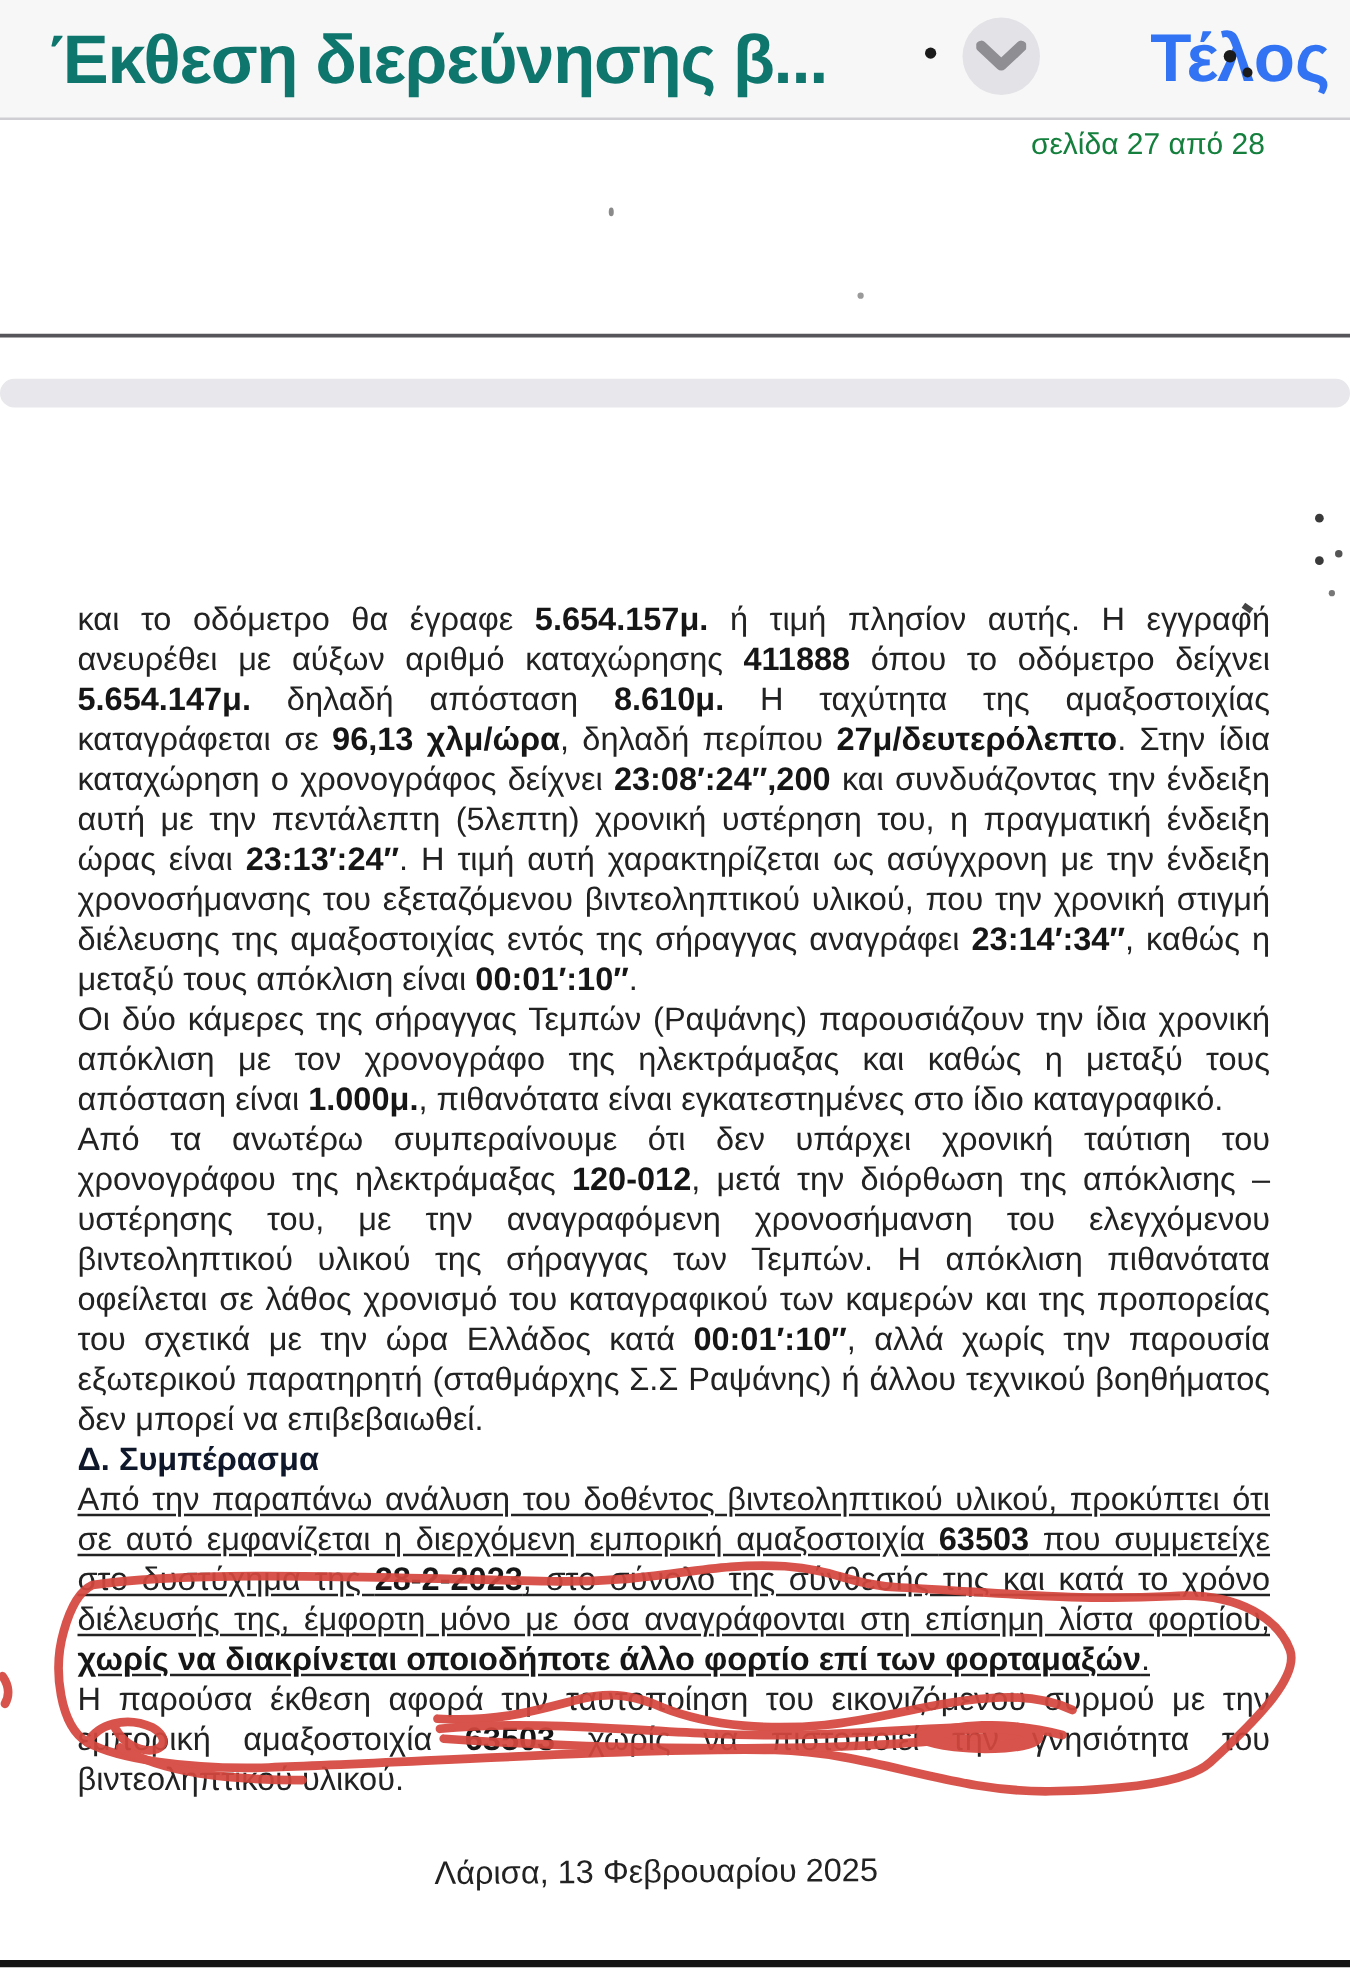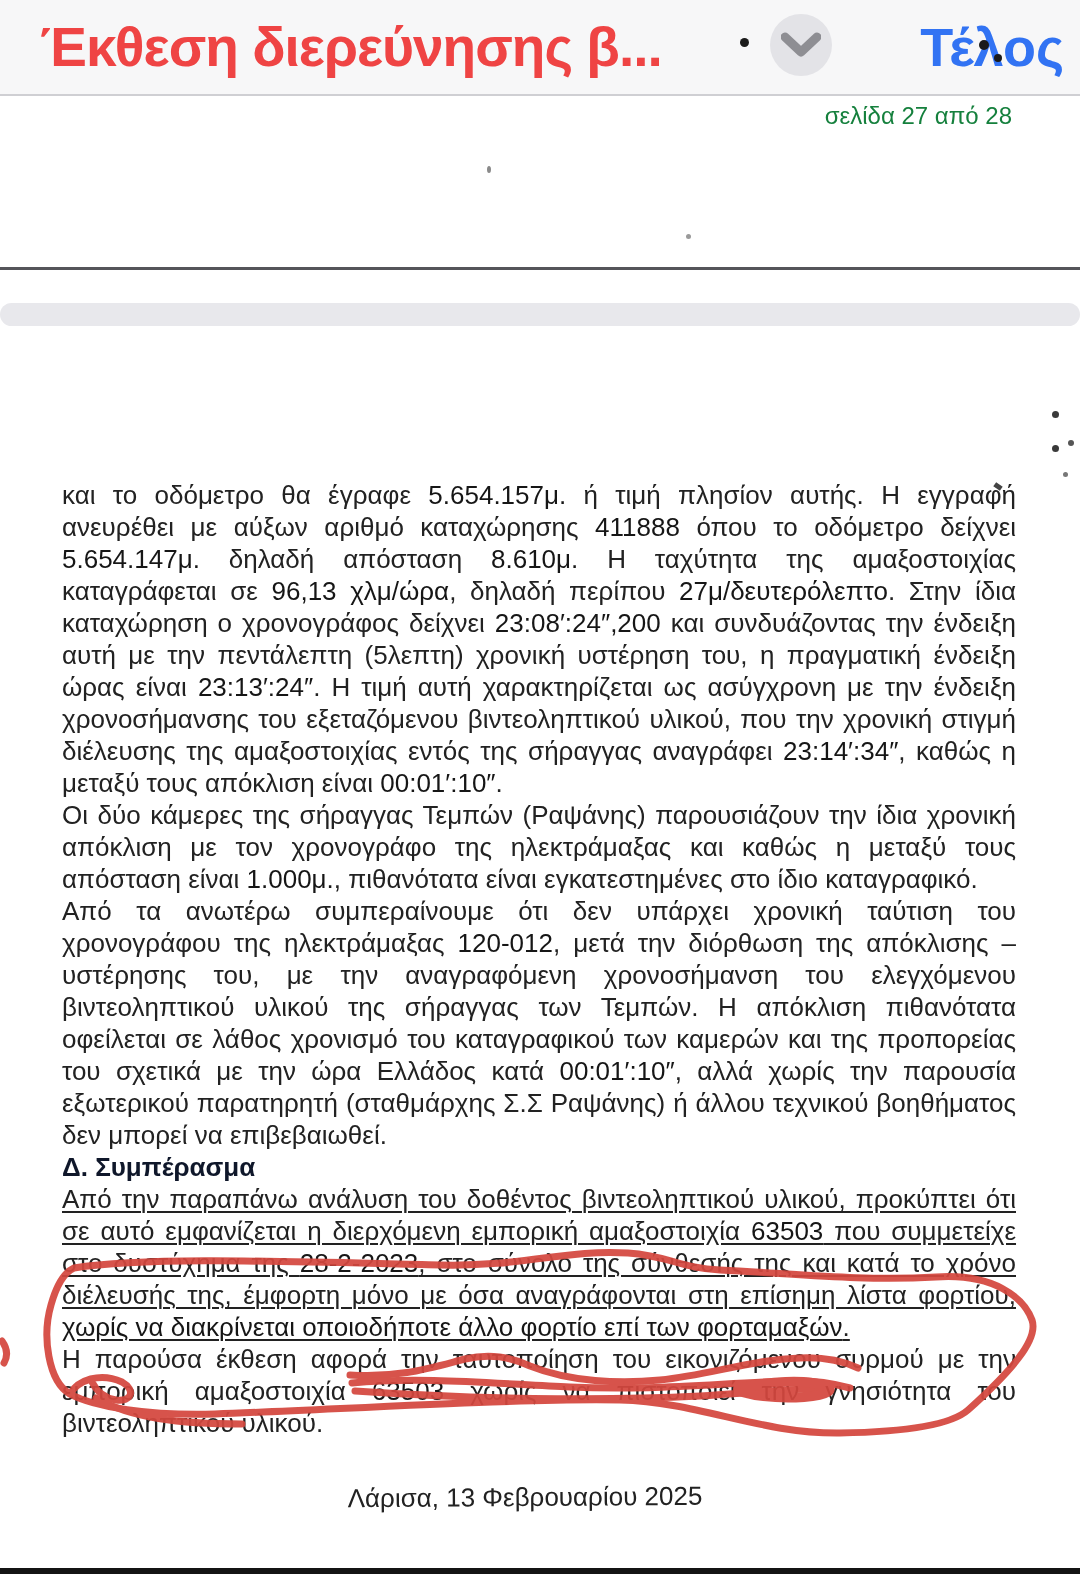--- a/index.html
+++ b/index.html
@@ -8,21 +8,21 @@
     background:#ffffff;
     font-family:"Liberation Sans","DejaVu Sans",sans-serif;
   }
   
   .navbar{
     position:absolute;left:0;top:0;width:1080px;height:94px;
     background:#f7f7f8;border-bottom:2px solid #cfcfd3;z-index:10;
   }
   .nav-title{
     position:absolute;left:40px;top:50%;transform:translateY(-50%);
-    font-size:55px;font-weight:700;color:#ef4444;letter-spacing:-1px;white-space:nowrap;
+    font-size:55px;font-weight:700;color:#0f766e;letter-spacing:-1px;white-space:nowrap;
   }
   .chevron-btn{
     position:absolute;left:770px;top:14px;width:62px;height:62px;border-radius:50%;
     background:#e3e3e7;border:none;padding:0;display:flex;align-items:center;justify-content:center;
     cursor:pointer;
   }
   .done-btn{
     position:absolute;right:16px;top:50%;transform:translateY(-50%);
     background:none;border:none;padding:0;cursor:pointer;
     font-family:inherit;font-size:54px;font-weight:700;color:#3273f3;white-space:nowrap;
@@ -36,21 +36,21 @@
     position:absolute;right:68px;top:8px;font-size:24px;color:#15803d;white-space:nowrap;
   }
   .page-edge-line{position:absolute;left:0;top:173px;width:1080px;height:3px;background:#55555a;}
   .page-gap-band{position:absolute;left:0;top:209px;width:1080px;height:23px;background:#e8e8ec;border-radius:12px;}
   
   .body-text{
     position:absolute;left:62px;top:385px;width:954px;
     font-size:26px;line-height:32px;color:#222;text-align:justify;
   }
   .body-text p{margin:0;}
-  .body-text b{font-weight:400;color:#161616;}
+  .body-text b{font-weight:700;color:#161616;}
   .heading{font-weight:700;margin-top:31px;font-size:26px;color:#0f172a;}
   .underlined{text-decoration:underline;text-decoration-thickness:2px;text-underline-offset:3px;}
   .circled{margin-top:31px;}
   .date-line{margin-top:42px;text-align:center;transform:translateX(-14px) rotate(-0.4deg);}
   
   .annotation{position:absolute;left:0;top:0;width:1080px;height:1474px;pointer-events:none;z-index:5;}
   
   .speck{position:absolute;border-radius:50%;background:#1b1b1b;}
   
   .bottom-bar{position:absolute;left:0;bottom:0;width:1080px;height:6px;background:#141414;z-index:11;}

